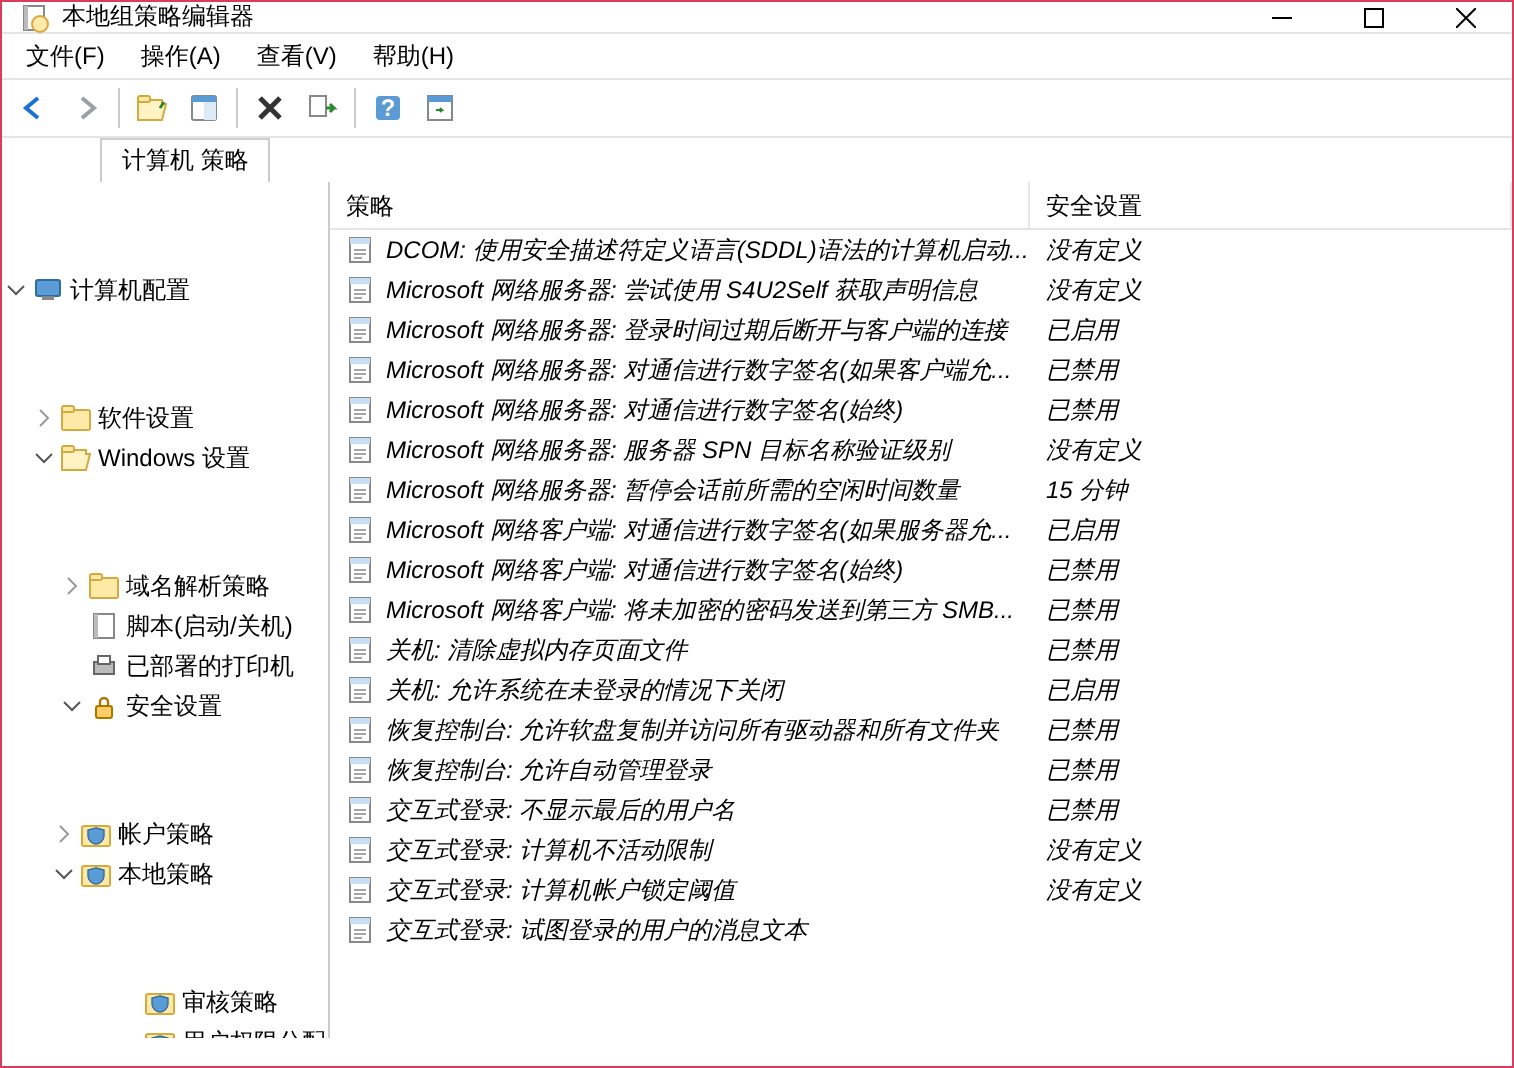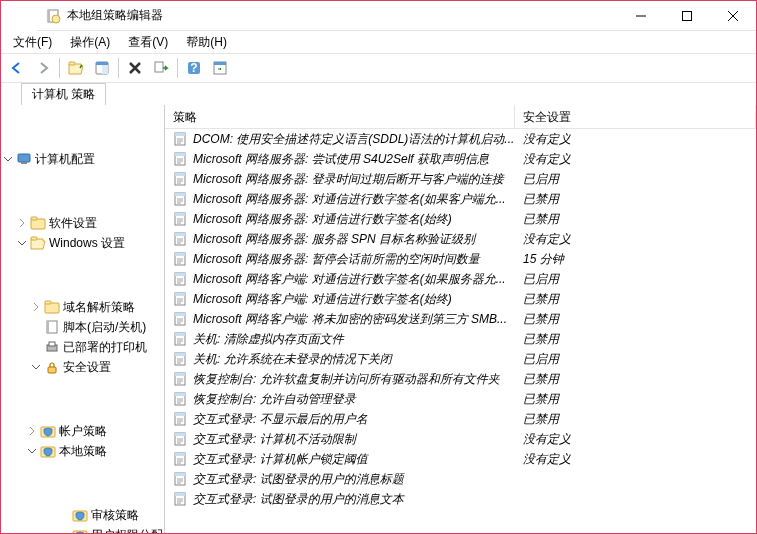--- a/index.html
+++ b/index.html
@@ -1,31 +1,31 @@
 <!DOCTYPE html>
 <html><head>
 <meta charset="utf-8">
 <style>
 * { box-sizing: border-box; margin: 0; padding: 0; font-family: "Microsoft YaHei", "Segoe UI", sans-serif; font-size: 12px; }
 body { background: #fff; width: 757px; height: 534px; overflow: hidden; border: 1px solid #d93c5c; position: relative; }
 
-.titlebar { height: 30px; display: flex; align-items: center; padding: 0 0 0 8px; background: #fff; border-bottom: 1px solid #e5e5e5; margin-left: 36px; }
+.titlebar { height: 16px; display: flex; align-items: center; padding: 0 0 0 8px; background: #fff; border-bottom: 1px solid #e5e5e5; }
 .titlebar .app-icon { width: 16px; height: 16px; margin-right: 6px; }
 .titlebar .title { flex: 1; font-size: 12px; color: #000; }
 .titlebar .win-controls { display: flex; }
 .titlebar .win-btn { width: 46px; height: 30px; display: flex; align-items: center; justify-content: center; color: #000; }
 
 .menubar { height: 22px; display: flex; align-items: center; padding: 0 4px; gap: 2px; }
 .menubar .menu-item { padding: 2px 8px; cursor: default; }
 
 .toolbar { height: 30px; display: flex; align-items: center; padding: 0 4px; gap: 2px; border-top: 1px solid #e5e5e5; border-bottom: 1px solid #e5e5e5; }
 .toolbar .tool-btn { width: 24px; height: 24px; display: flex; align-items: center; justify-content: center; border-radius: 2px; }
 .toolbar .sep { width: 1px; height: 20px; background: #ccc; margin: 0 2px; }
 
-.tabs { height: 22px; display: flex; align-items: flex-end; padding: 0 20px; }
+.tabs { height: 22px; display: flex; align-items: flex-end; padding: 0 1px; margin-left: 48px; }
 .tabs .tab { padding: 2px 10px; border: 1px solid #ccc; border-bottom: none; background: #fff; font-size: 12px; }
 
 .content { display: flex; height: calc(534px - 30px - 22px - 30px - 22px - 2px); }
 .tree-pane { width: 164px; border-right: 1px solid #ccc; overflow: auto; background: #fff; position: relative; }
 .tree-pane::-webkit-scrollbar { width: 17px; height: 17px; }
 .tree-pane::-webkit-scrollbar-track { background: #f0f0f0; }
 .tree-pane::-webkit-scrollbar-thumb { background: #c1c1c1; border: 1px solid #a0a0a0; }
 .tree-pane::-webkit-scrollbar-button { display: block; background: #f0f0f0; border: 1px solid #a0a0a0; height: 17px; width: 17px; }
 
 .tree ul { list-style: none; margin-top: 44px; }
@@ -671,30 +671,19 @@
           </div>
           <div class="cell col-setting">没有定义</div>
         </div>
         <div class="row">
           <div class="cell col-policy">
             <span class="item-icon">
               <svg width="16" height="16">
                 <use href="#i-policy-item"></use>
               </svg>
             </span>
-            <span>交互式登录: 试图登录的用户的消息标题</span>
-          </div>
-          <div class="cell col-setting"></div>
-        </div>
-        <div class="row">
-          <div class="cell col-policy">
-            <span class="item-icon">
-              <svg width="16" height="16">
-                <use href="#i-policy-item"></use>
-              </svg>
-            </span>
             <span>交互式登录: 试图登录的用户的消息文本</span>
           </div>
           <div class="cell col-setting"></div>
         </div>
       </div>
   </div>
 </div>
 
 </body></html>

